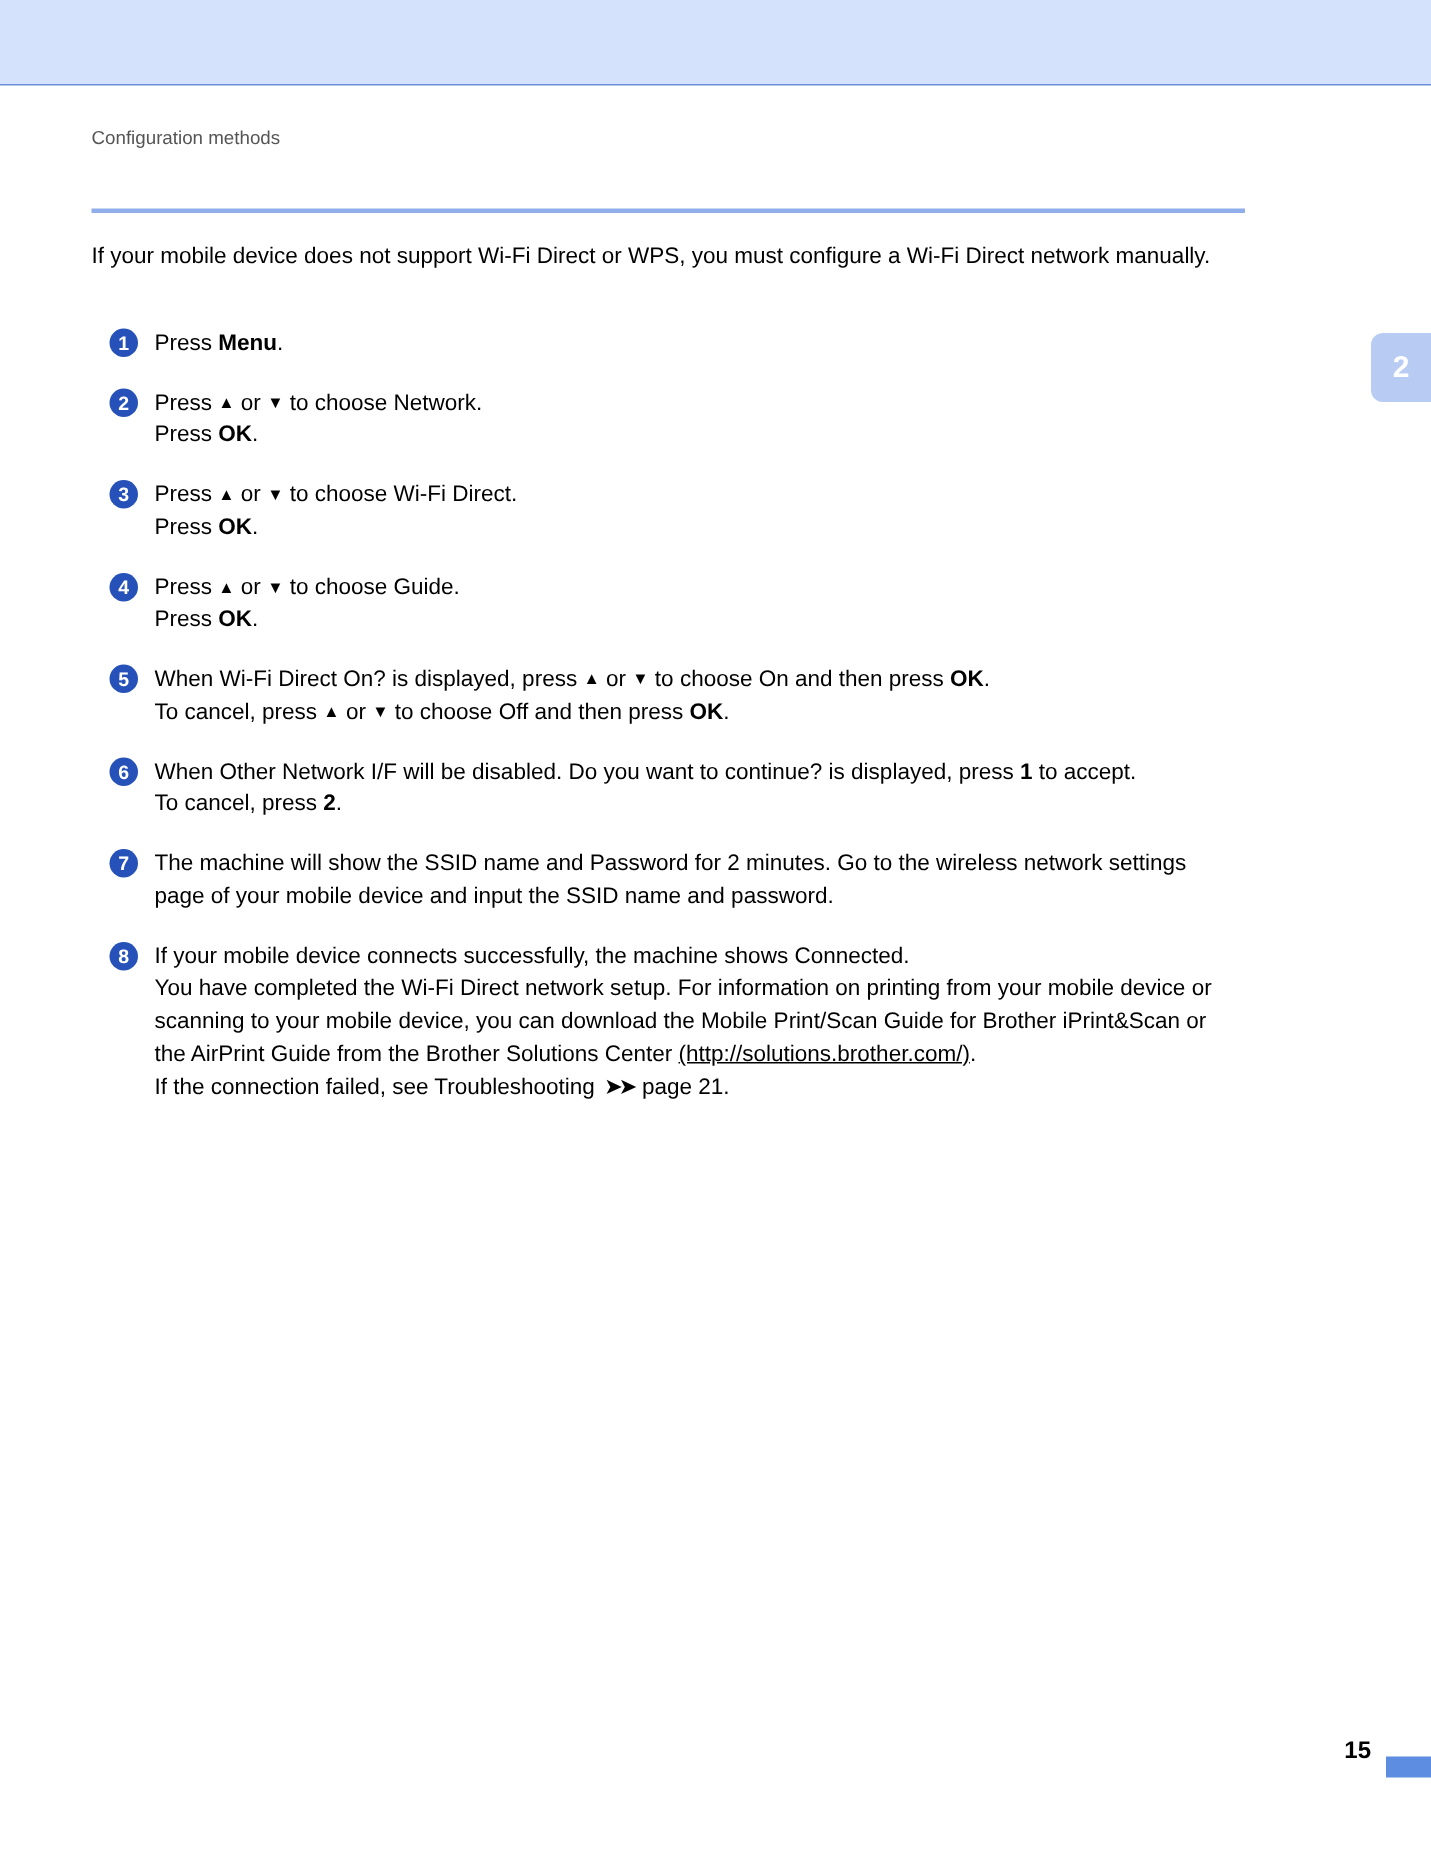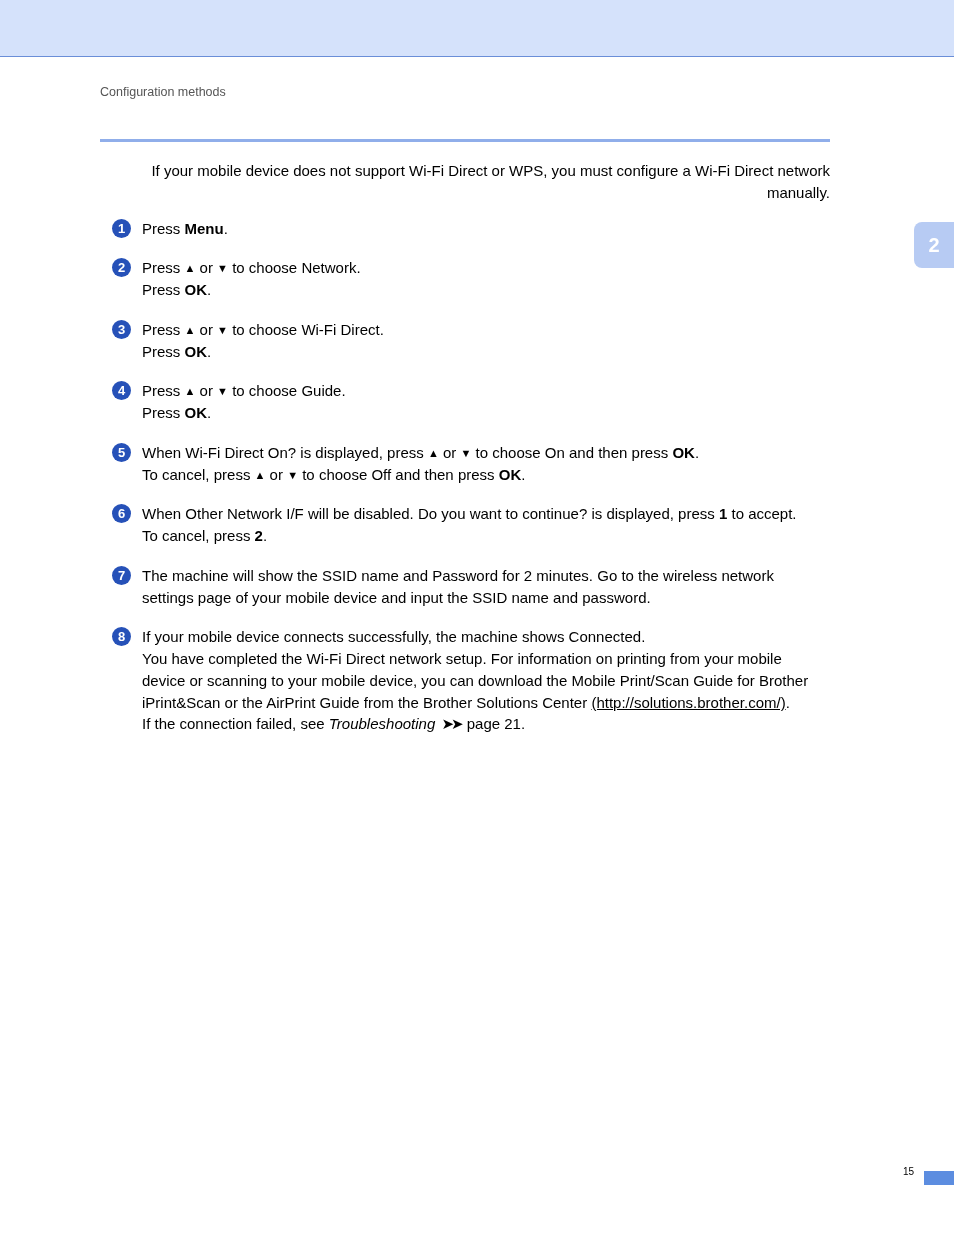--- a/index.html
+++ b/index.html
@@ -34,21 +34,21 @@
     border-top-left-radius: 8px;
     border-bottom-left-radius: 8px;
     color: #fff;
     font-size: 20px;
     font-weight: bold;
     display: flex;
     align-items: center;
     justify-content: center;
   }
   .content {
-    padding: 28px 40px 0 100px;
+    padding: 28px 40px 0 61px;
     max-width: 870px;
     box-sizing: border-box;
   }
   .breadcrumb {
     font-size: 12.5px;
     color: #555;
     margin-bottom: 40px;
   }
   h1 {
     font-size: 21px;
@@ -57,22 +57,21 @@
   }
   .heading-rule {
     height: 3px;
     background: #90aeea;
     border: none;
     margin: 0 0 18px 0;
     width: 100%;
   }
   .intro {
     line-height: 1.45;
-    margin-bottom: 14px;
-    text-align: right;
+    margin-bottom: 36px;
   }
   ol.steps {
     list-style: none;
     padding: 0;
     margin: 12px;
     counter-reset: step;
   }
   ol.steps > li {
     position: relative;
     padding-left: 30px;
@@ -94,36 +93,36 @@
     font-weight: bold;
     display: flex;
     align-items: center;
     justify-content: center;
     line-height: 1;
   }
   .mono {
     font-family: Liberation Sans, sans-serif;
   }
   .b { font-weight: bold; }
-  .i { font-style: italic; }
+  .i { }
   .u { text-decoration: underline; }
   .arrow-up, .arrow-down {
     font-size: 11px;
     vertical-align: 1px;
   }
   .dbl-arrow {
     letter-spacing: -3px;
     margin: 0 2px;
   }
   .footer {
     position: absolute;
     bottom: 58px;
     right: 40px;
-    font-size: 10px;
-    font-weight: normal;
+    font-size: 16px;
+    font-weight: bold;
   }
   .footer-bar {
     position: absolute;
     bottom: 50px;
     right: 0;
     width: 30px;
     height: 14px;
     background: #5c8de0;
   }
 </style>

